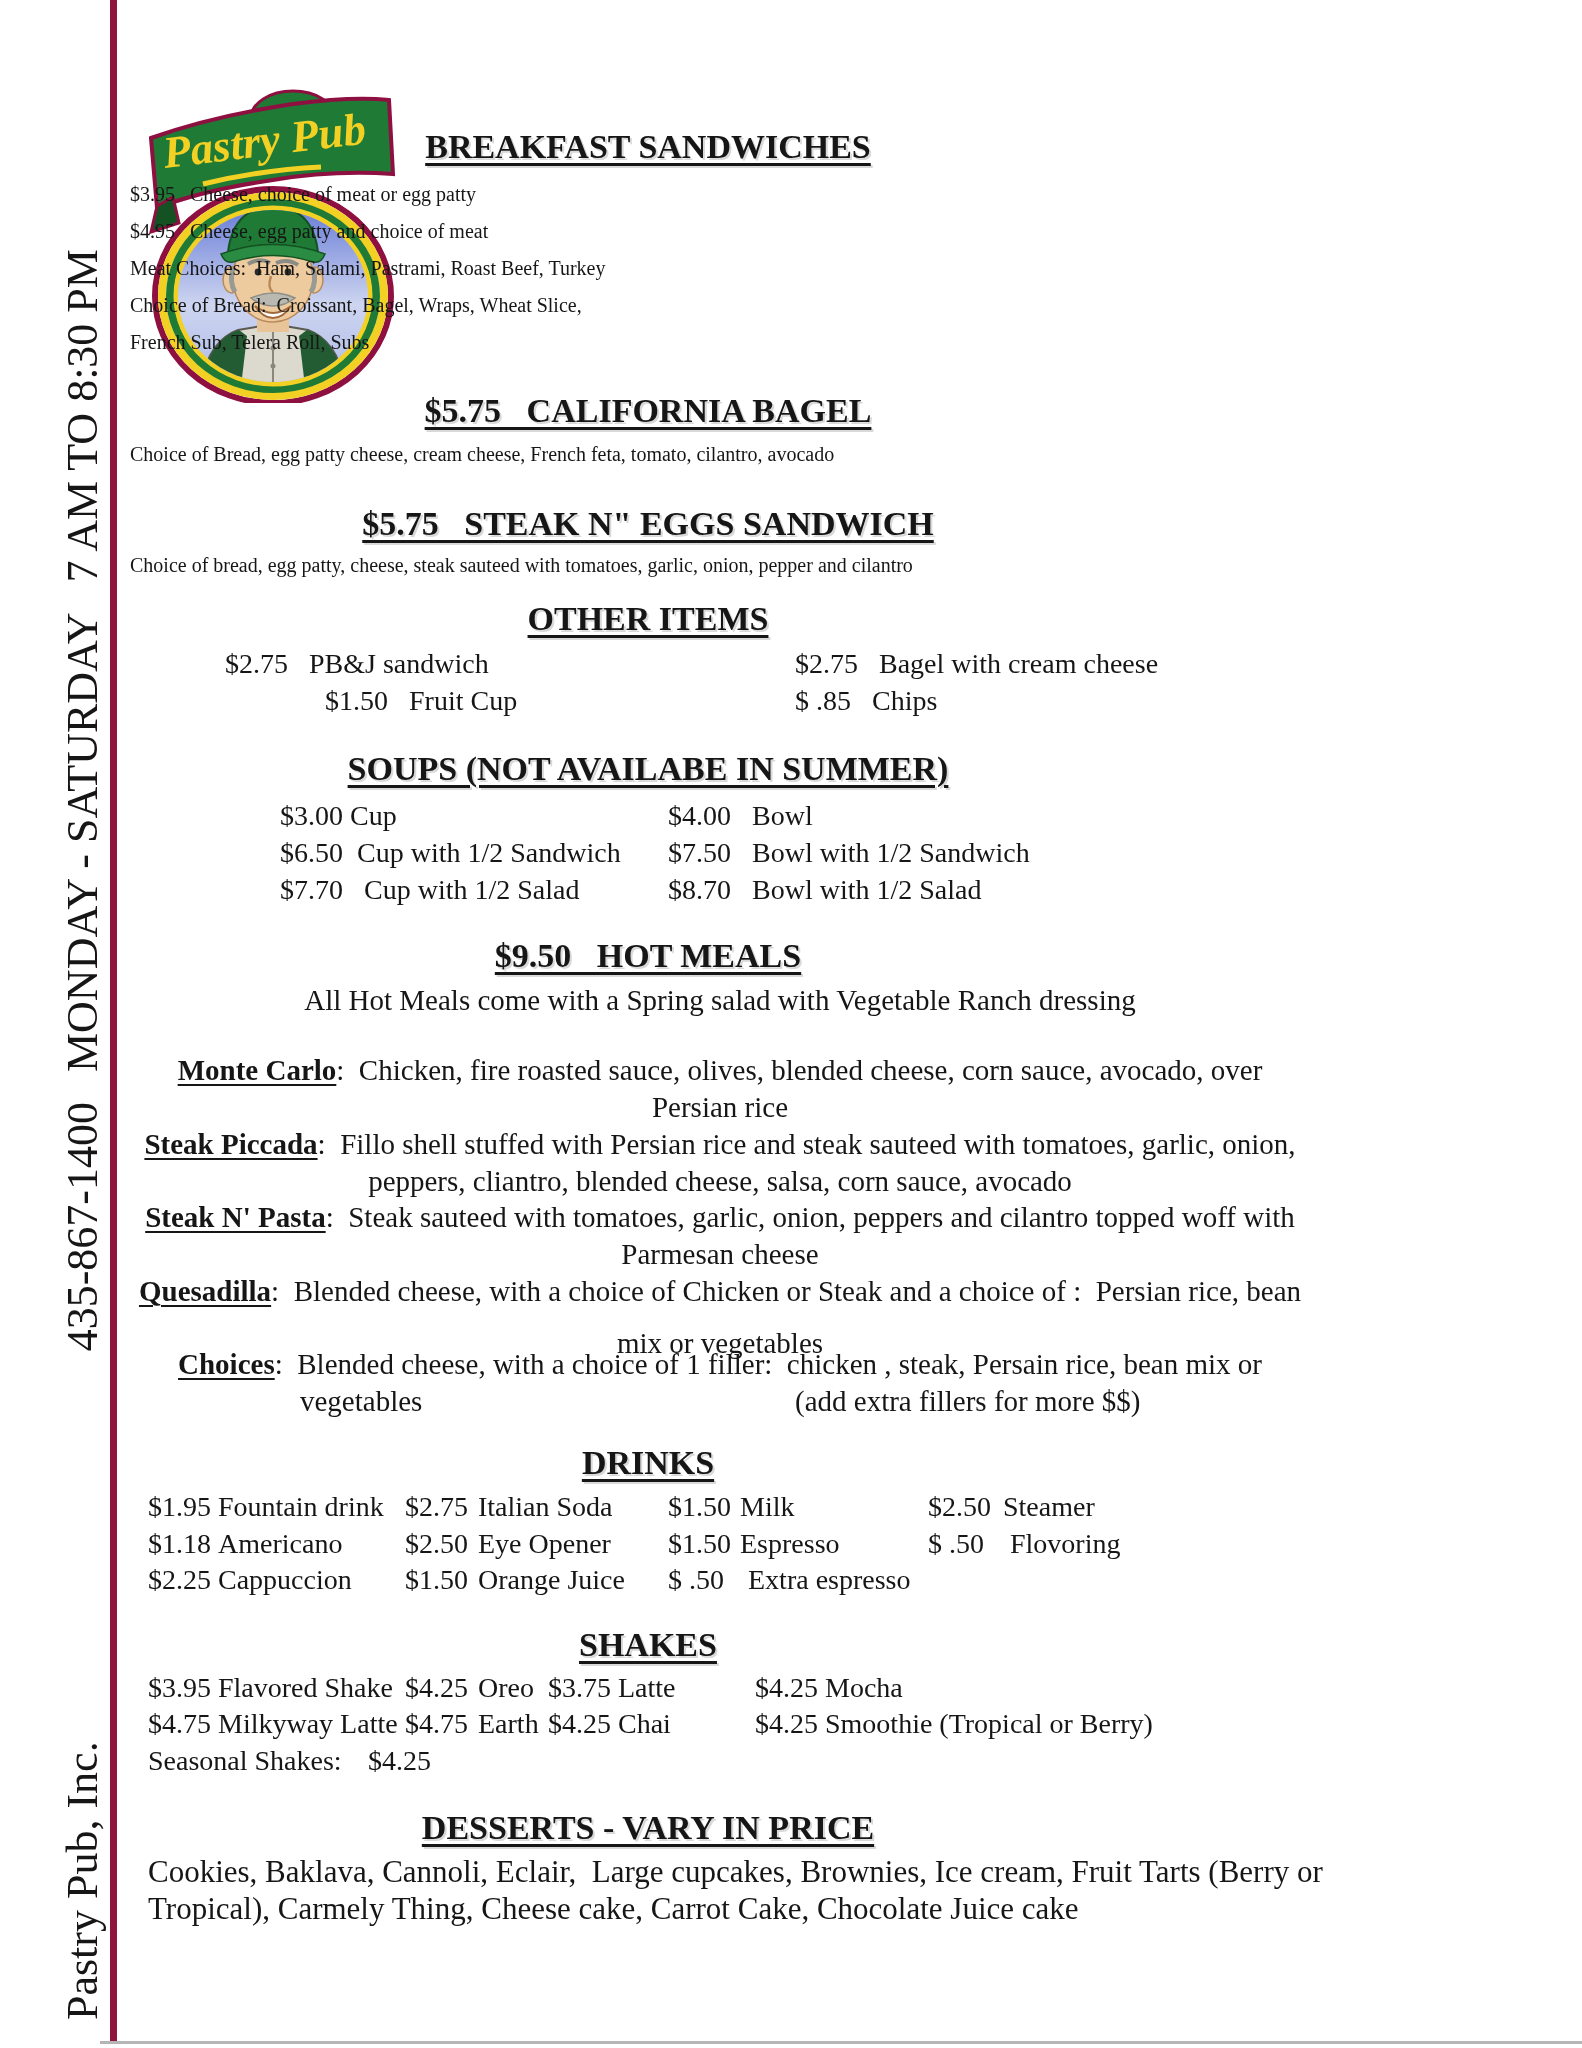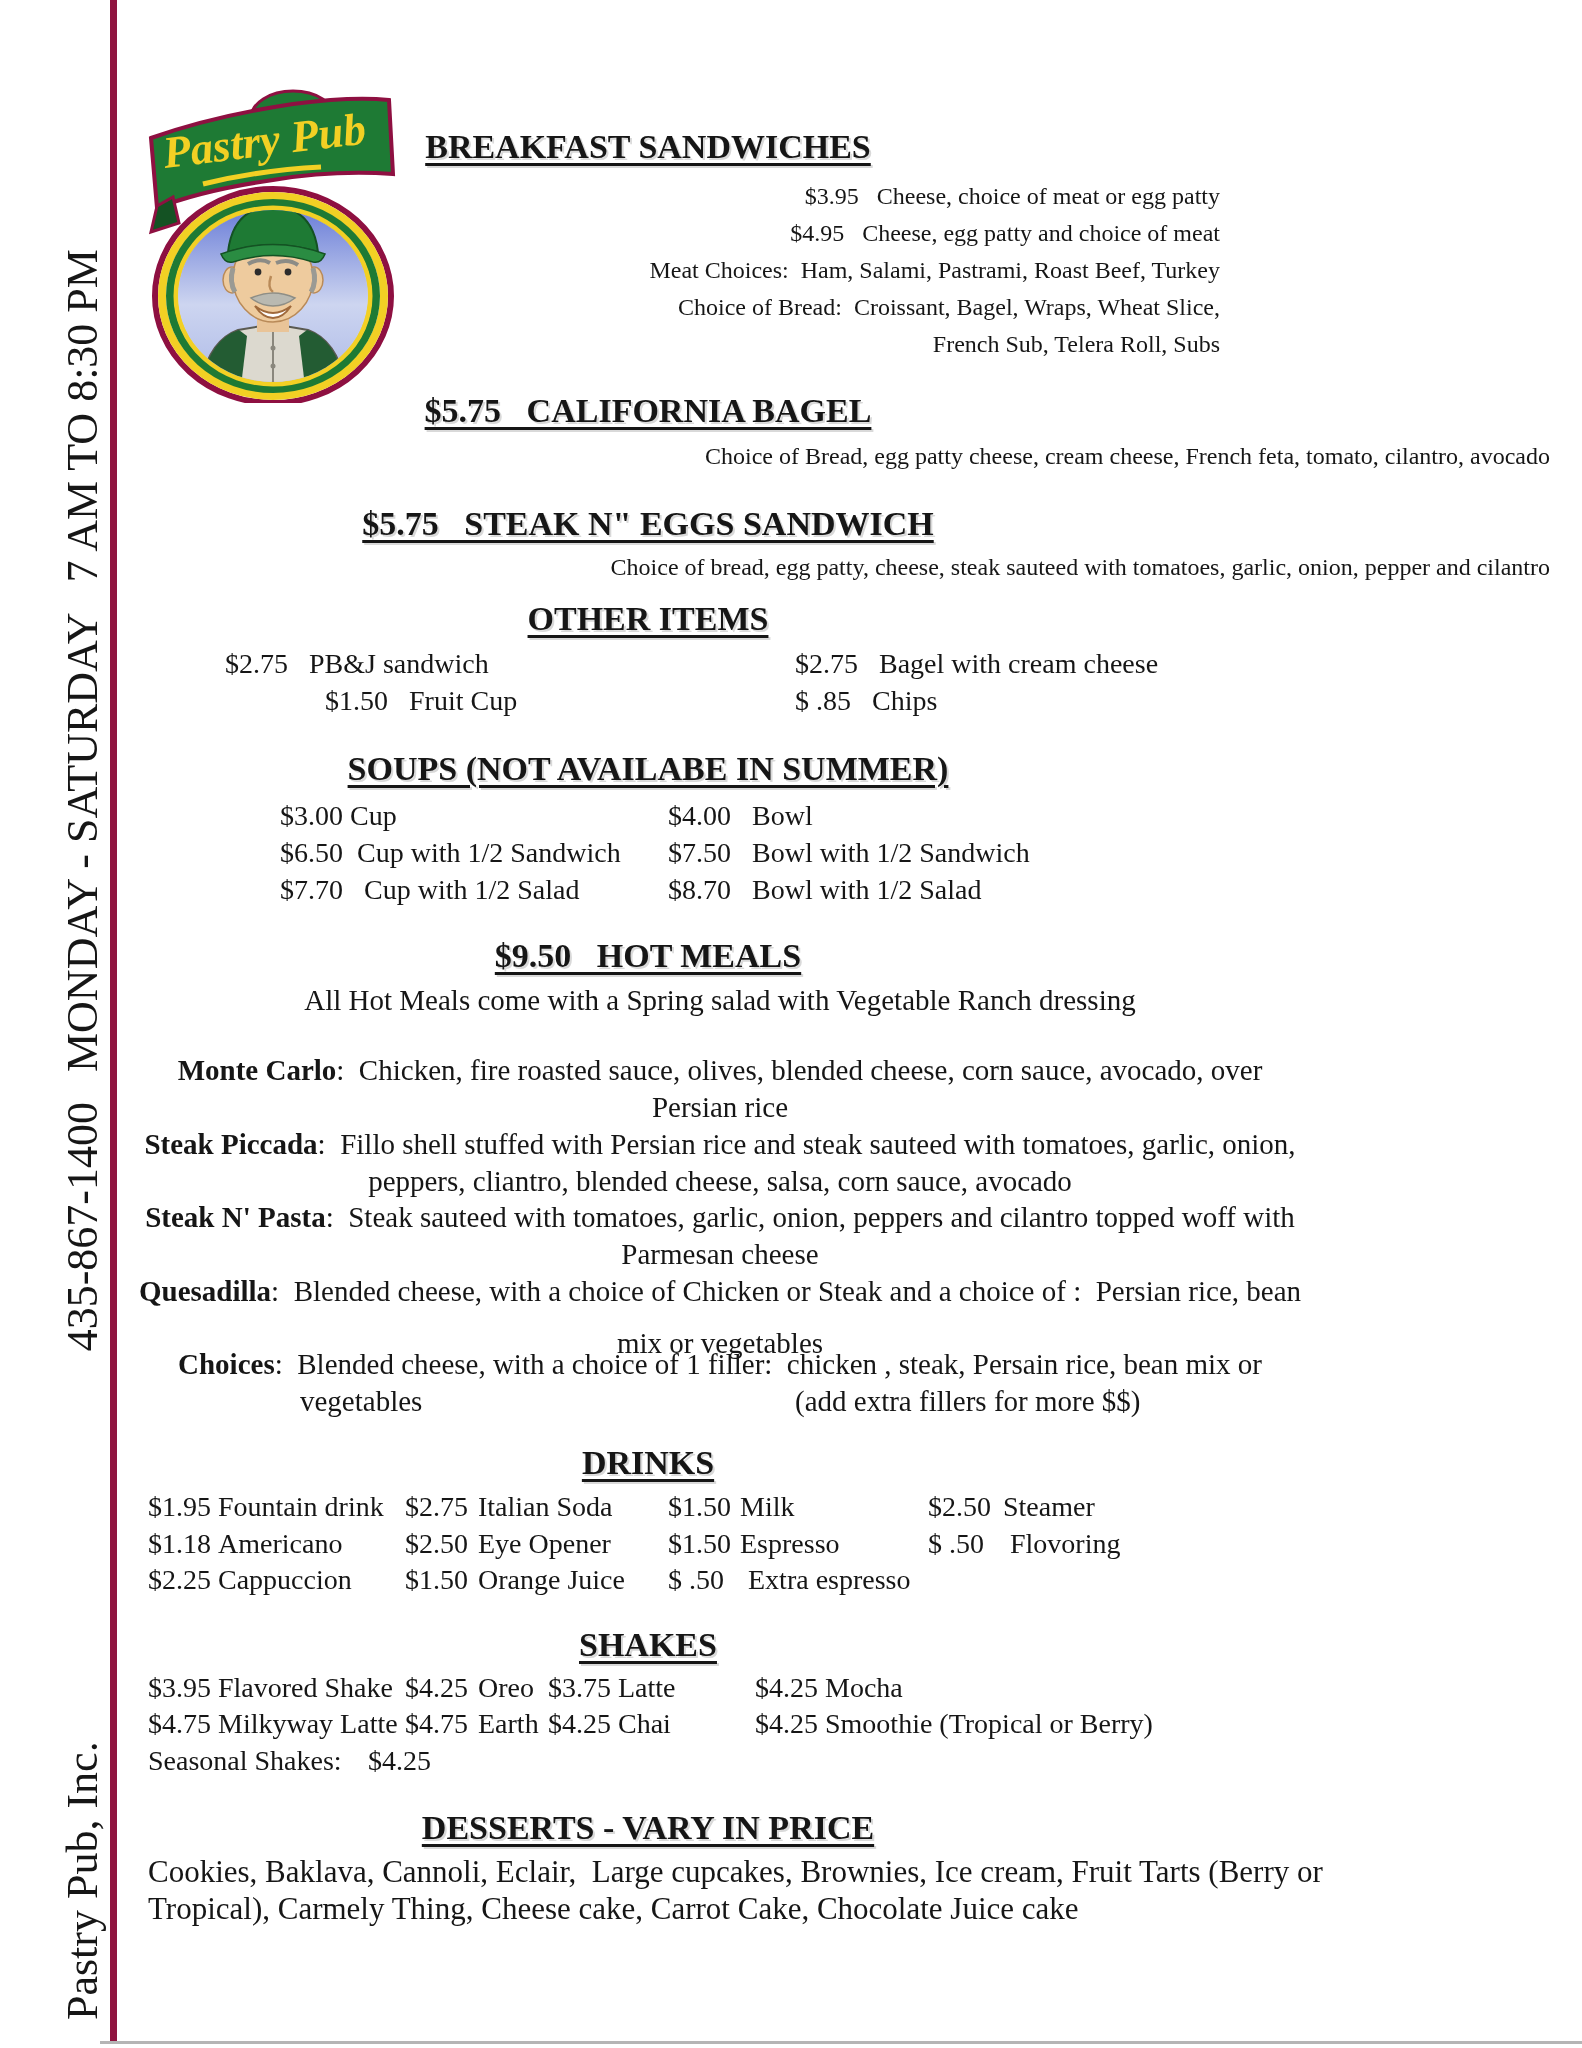--- a/index.html
+++ b/index.html
@@ -13,26 +13,26 @@
     position:absolute; left:-942px; top:979px; width:2048px; height:90px;
     transform:rotate(-90deg);
     display:flex; align-items:center; font-size:44px; white-space:pre;
   }
   .sidebar .sb{flex:none;}
   .h{position:absolute; left:130px; width:1036px; text-align:center; font-weight:bold; font-size:34px; line-height:1.1;}
   .h>span{
     text-decoration:underline; text-decoration-thickness:2.5px; text-underline-offset:5px;
     text-shadow:2px 2px 0 #d9d9d9; white-space:pre;
   }
-  .c{position:absolute; left:130px; width:1090px; text-align:right; font-size:24px; white-space:pre; line-height:1.1;}
+  .c{position:absolute; left:130px; width:1090px; text-align:left; font-size:20px; white-space:pre; line-height:1.1;}
   .hc{position:absolute; left:130px; width:1180px; text-align:center; font-size:29px; white-space:pre; line-height:1.1;}
   .cell{position:absolute; white-space:pre; font-size:28px; line-height:1.1;}
   .hm{font-size:29px;}
   .des{position:absolute; left:148px; font-size:31px; white-space:pre; line-height:1.1;}
-  .nm{font-weight:bold; text-decoration-thickness:2px; text-underline-offset:4px;}
+  .nm{font-weight:bold; text-decoration:underline; text-decoration-thickness:2px; text-underline-offset:4px;}
   .logo{position:absolute; left:143px; top:78px; width:255px; height:325px;}
 </style>
 </head>
 <body>
 
 <div class="page">
 
   <div class="vrule"></div>
   <div class="hrule"></div>
 

